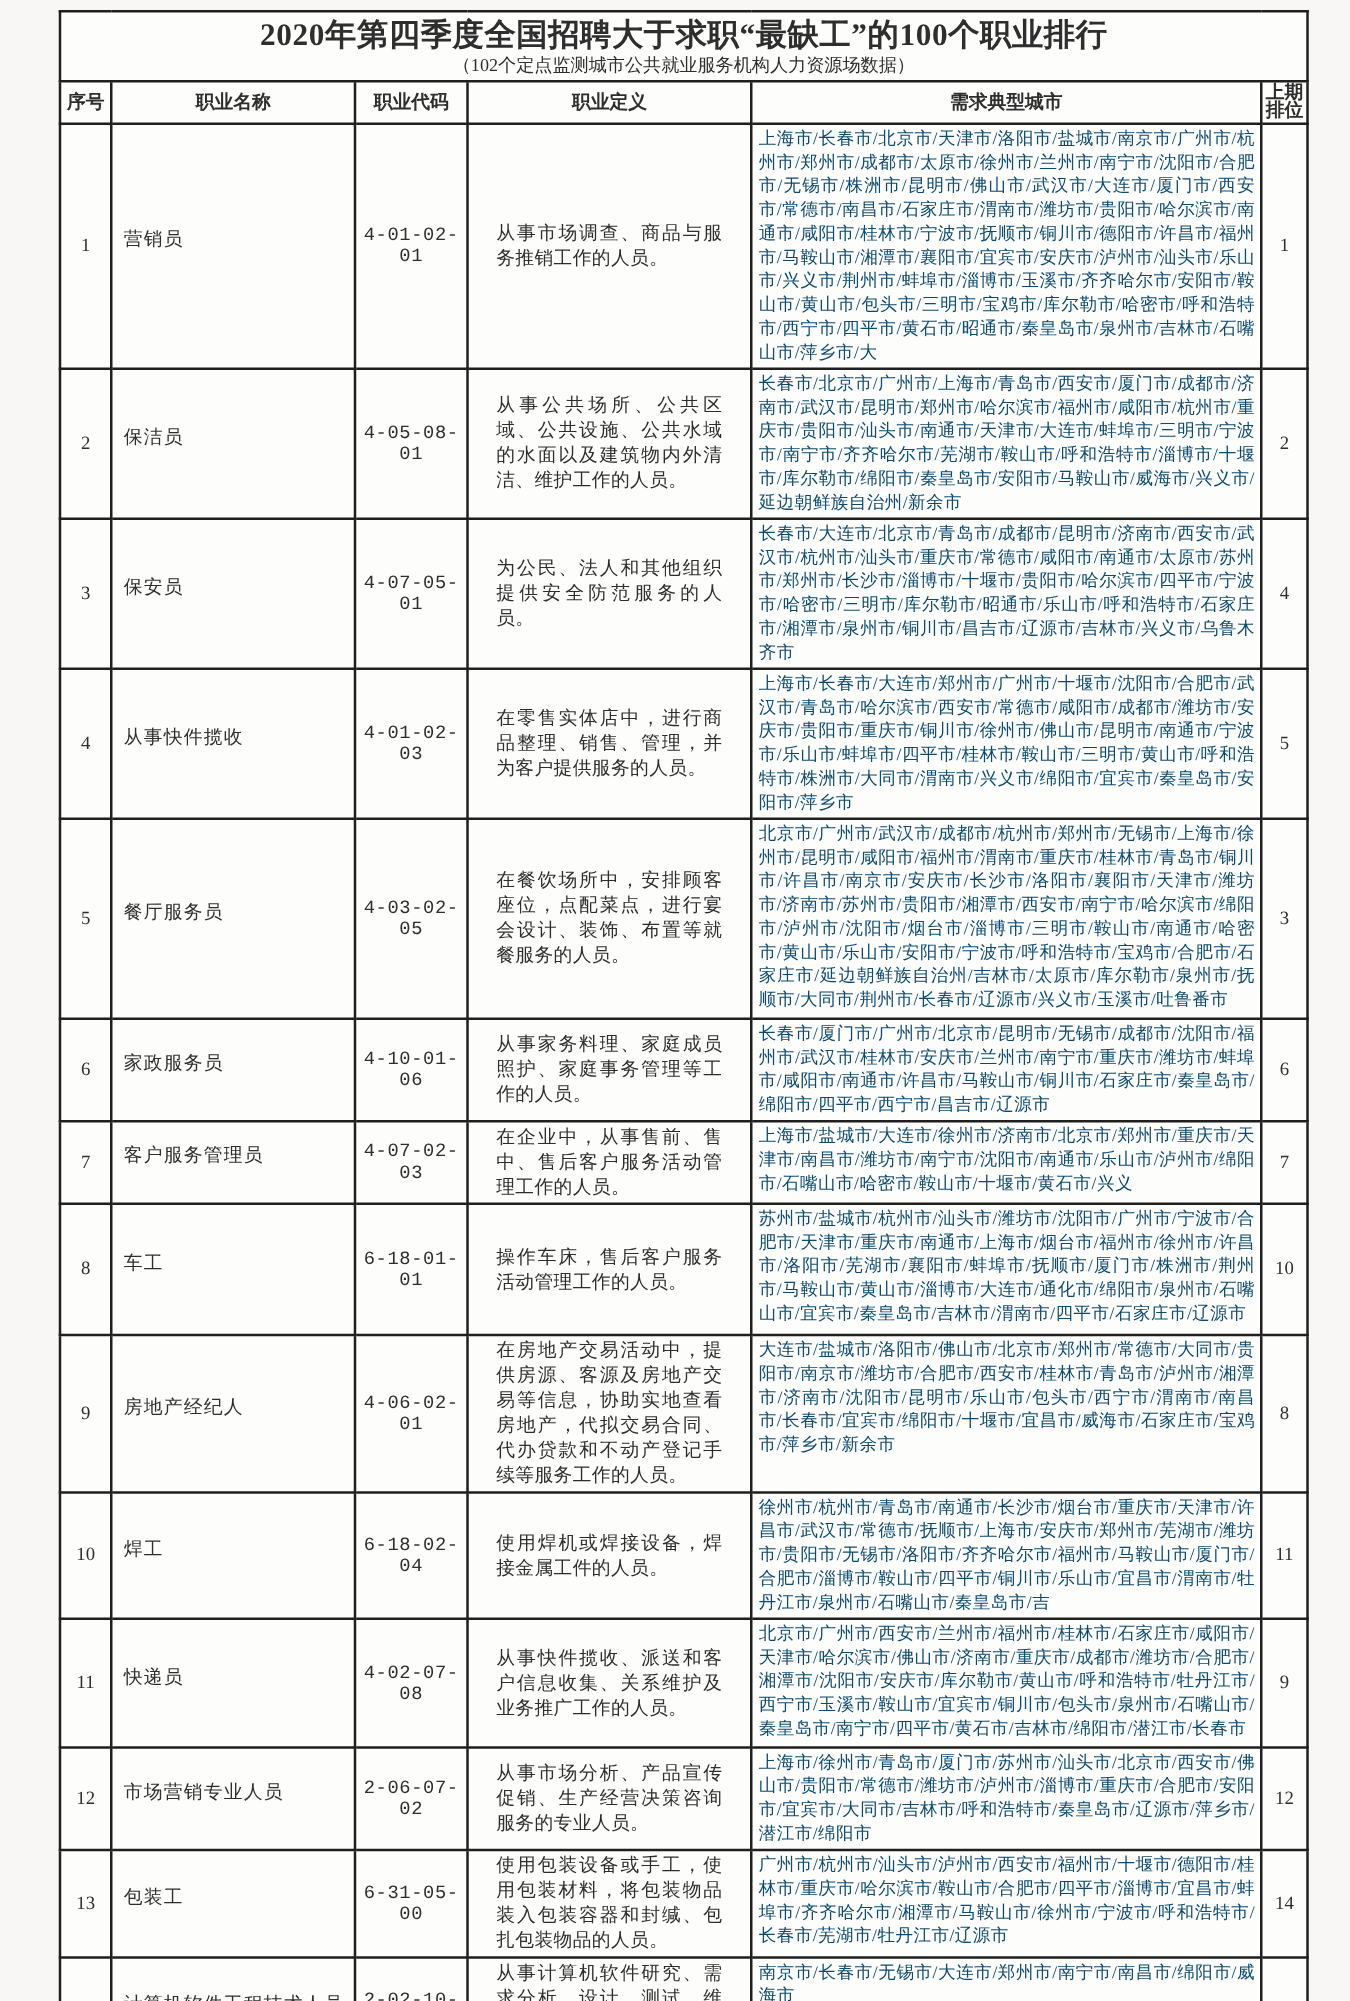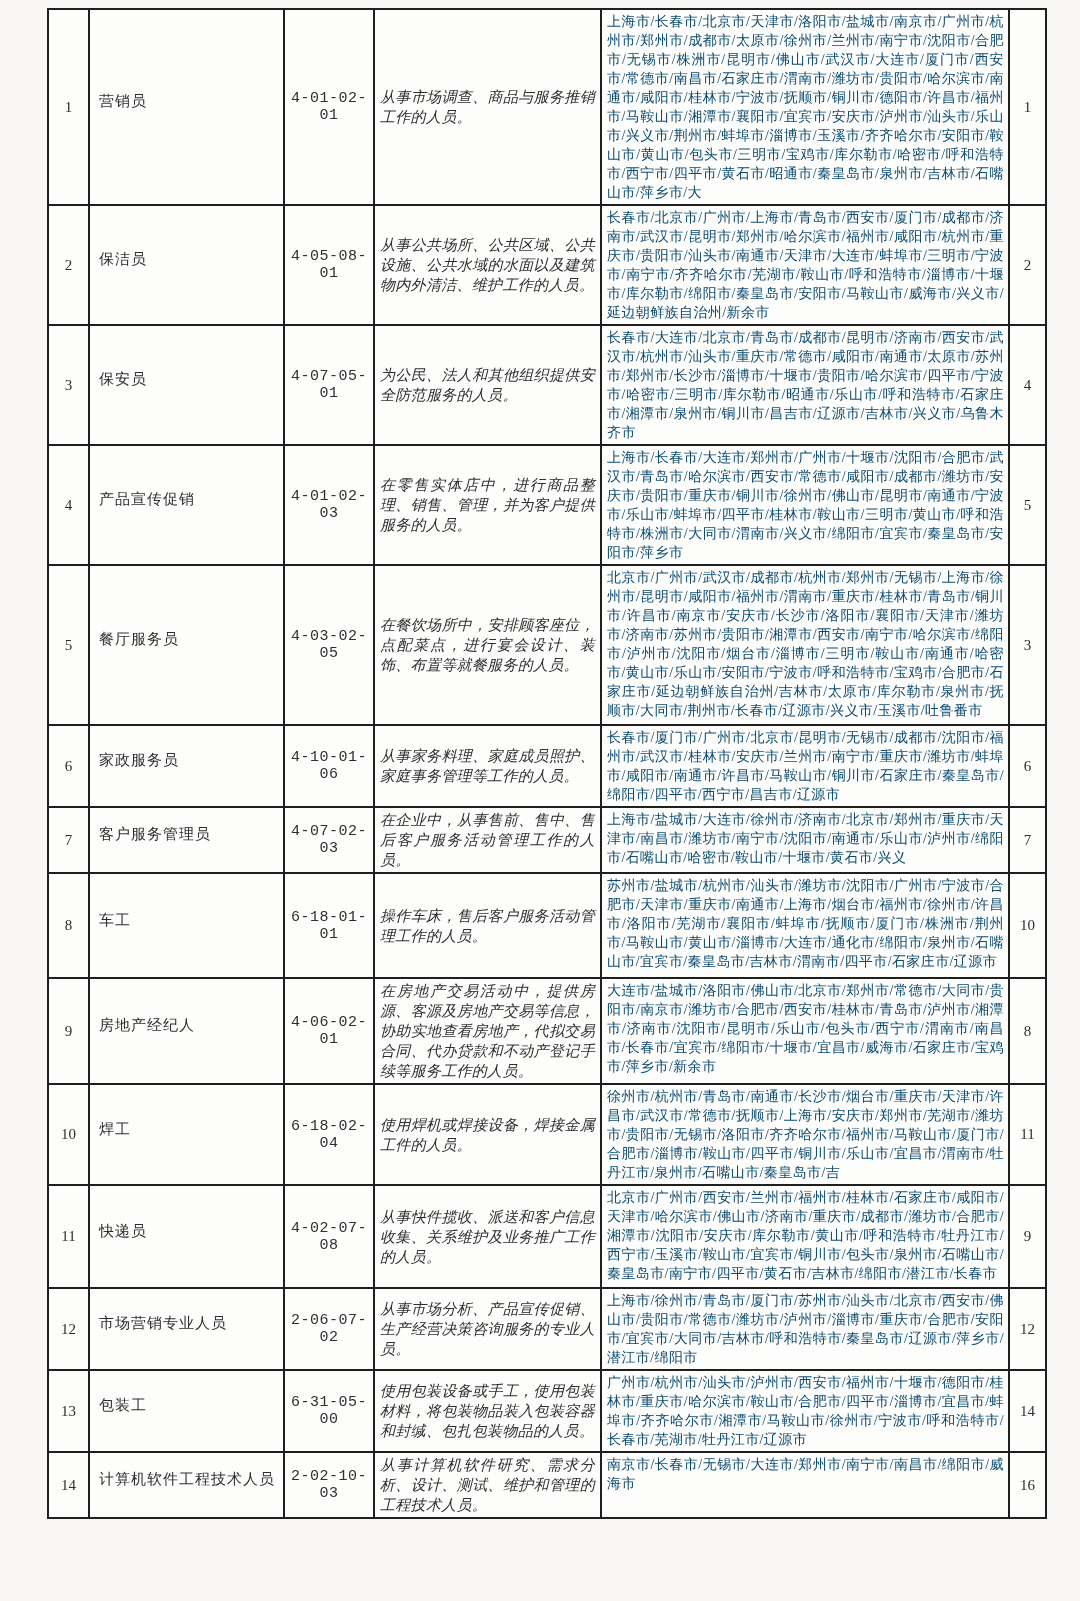--- a/index.html
+++ b/index.html
@@ -38,22 +38,22 @@
   .doc-subtitle{font-size:14.5px;line-height:18px;margin-top:1px;}
   .head-row th{
     height:29px;text-align:center;font-weight:bold;font-size:15px;
     padding:1px 2px;line-height:15px;
   }
   .head-rank{font-size:13px;line-height:14px;word-break:break-all;padding:1px 4px;}
   td.idx{text-align:center;font-size:15px;}
   td.name{padding:2px 4px 13px 9px;font-size:15px;letter-spacing:1px;}
   td.code{text-align:center;font-size:15px;letter-spacing:.5px;font-family:"Liberation Mono","DejaVu Sans Mono",monospace;margin-top:16px;}
   td.def{
-    padding:2px 5px;font-size:15px;line-height:20px;
-    text-align:justify;word-break:break-all;letter-spacing:.3px;font-style:italic;
+    padding:2px 22px;font-size:15px;line-height:20px;
+    text-align:justify;word-break:break-all;letter-spacing:.3px;
   }
   td.cities{
     padding:2px 4px 2px 5px;font-size:14px;line-height:19px;
     text-align:justify;word-break:break-all;vertical-align:top;
     letter-spacing:.4px;color:#0c4a6e;
   }
   td.rank{text-align:center;font-size:15px;}
 </style>
 </head>
 <body style="--page-bg: #f8f7f5; --line: #1f1f1f; --ink: #2e2e2e; --watermark: #a9a9a9;">
@@ -62,20 +62,34 @@
   <table>
     <colgroup>
       <col class="c-idx">
         <col class="c-name">
         <col class="c-code">
       <col class="c-def">
         <col class="c-cities">
         <col class="c-rank">
     </colgroup>
     <thead>
+      <tr>
+        <td class="title-cell" colspan="6">
+          <div class="doc-title">2020年第四季度全国招聘大于求职“最缺工”的100个职业排行</div>
+          <div class="doc-subtitle">（102个定点监测城市公共就业服务机构人力资源场数据）</div>
+        </td>
+      </tr>
+      <tr class="head-row">
+        <th>序号</th>
+        <th>职业名称</th>
+        <th>职业代码</th>
+        <th>职业定义</th>
+        <th>需求典型城市</th>
+        <th class="head-rank">上期排位</th>
+      </tr>
     </thead>
     <tbody id="rows-body">
         <tr style="height: 175px;">
           <td class="idx">1</td>
           <td class="name">营销员</td>
           <td class="code">4-01-02-01</td>
           <td class="def">从事市场调查、商品与服务推销工作的人员。</td>
           <td class="cities">上海市/长春市/北京市/天津市/洛阳市/盐城市/南京市/广州市/杭州市/郑州市/成都市/太原市/徐州市/兰州市/南宁市/沈阳市/合肥市/无锡市/株洲市/昆明市/佛山市/武汉市/大连市/厦门市/西安市/常德市/南昌市/石家庄市/渭南市/潍坊市/贵阳市/哈尔滨市/南通市/咸阳市/桂林市/宁波市/抚顺市/铜川市/德阳市/许昌市/福州市/马鞍山市/湘潭市/襄阳市/宜宾市/安庆市/泸州市/汕头市/乐山市/兴义市/荆州市/蚌埠市/淄博市/玉溪市/齐齐哈尔市/安阳市/鞍山市/黄山市/包头市/三明市/宝鸡市/库尔勒市/哈密市/呼和浩特市/西宁市/四平市/黄石市/昭通市/秦皇岛市/泉州市/吉林市/石嘴山市/萍乡市/大</td>
           <td class="rank">1</td>
         </tr>
@@ -90,21 +104,21 @@
         <tr style="height: 100px;">
           <td class="idx">3</td>
           <td class="name">保安员</td>
           <td class="code">4-07-05-01</td>
           <td class="def">为公民、法人和其他组织提供安全防范服务的人员。</td>
           <td class="cities">长春市/大连市/北京市/青岛市/成都市/昆明市/济南市/西安市/武汉市/杭州市/汕头市/重庆市/常德市/咸阳市/南通市/太原市/苏州市/郑州市/长沙市/淄博市/十堰市/贵阳市/哈尔滨市/四平市/宁波市/哈密市/三明市/库尔勒市/昭通市/乐山市/呼和浩特市/石家庄市/湘潭市/泉州市/铜川市/昌吉市/辽源市/吉林市/兴义市/乌鲁木齐市</td>
           <td class="rank">4</td>
         </tr>
         <tr style="height: 110px;">
           <td class="idx">4</td>
-          <td class="name">产品宣传促销</td>
+          <td class="name">从事快件揽收</td>
           <td class="code">4-01-02-03</td>
           <td class="def">在零售实体店中，进行商品整理、销售、管理，并为客户提供服务的人员。</td>
           <td class="cities">上海市/长春市/大连市/郑州市/广州市/十堰市/沈阳市/合肥市/武汉市/青岛市/哈尔滨市/西安市/常德市/咸阳市/成都市/潍坊市/安庆市/贵阳市/重庆市/铜川市/徐州市/佛山市/昆明市/南通市/宁波市/乐山市/蚌埠市/四平市/桂林市/鞍山市/三明市/黄山市/呼和浩特市/株洲市/大同市/渭南市/兴义市/绵阳市/宜宾市/秦皇岛市/安阳市/萍乡市</td>
           <td class="rank">5</td>
         </tr>
         <tr style="height: 160px;">
           <td class="idx">5</td>
           <td class="name">餐厅服务员</td>
           <td class="code">4-03-02-05</td>
           <td class="def">在餐饮场所中，安排顾客座位，点配菜点，进行宴会设计、装饰、布置等就餐服务的人员。</td>

